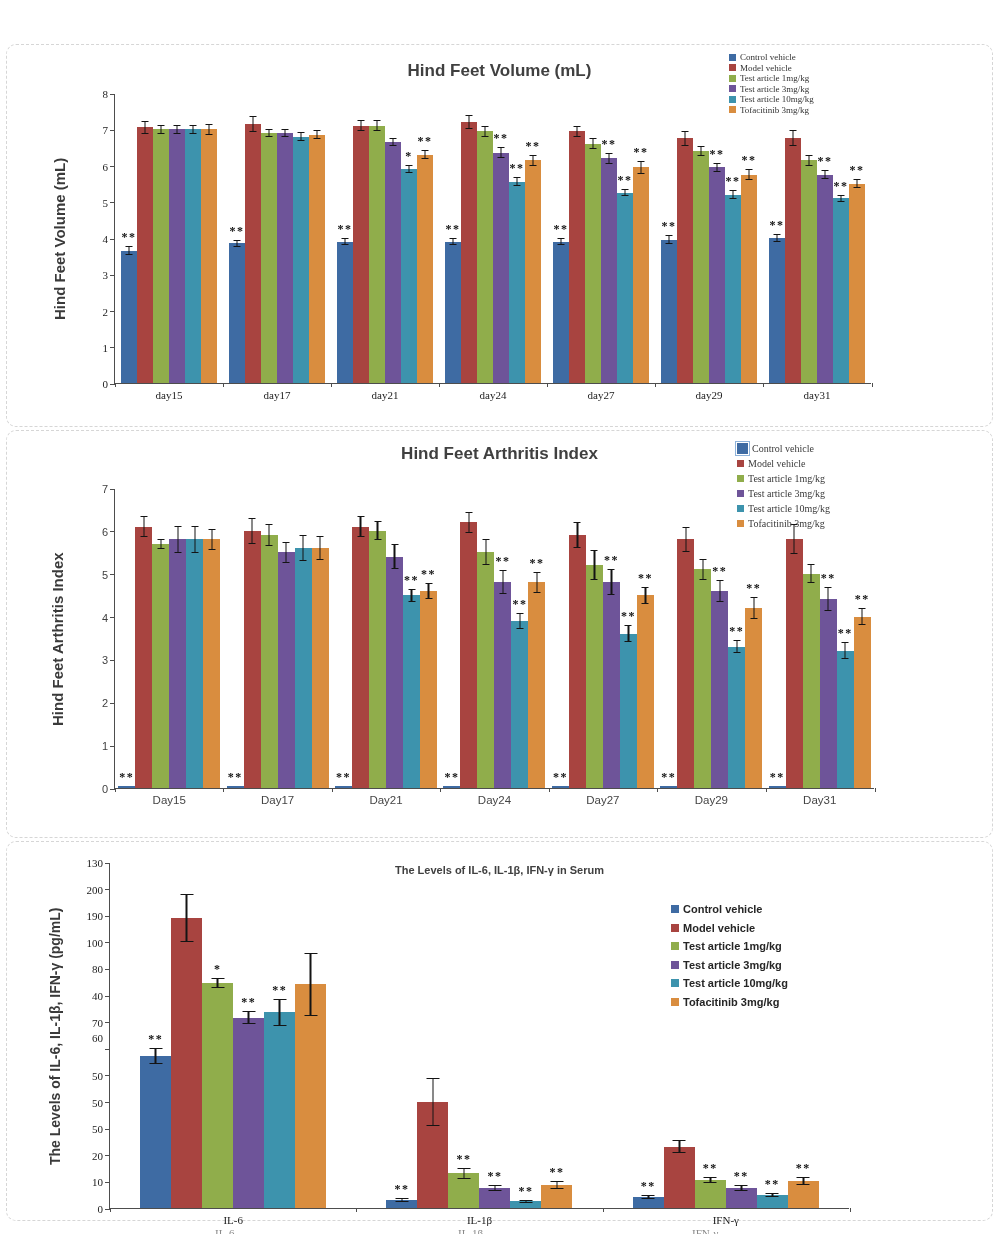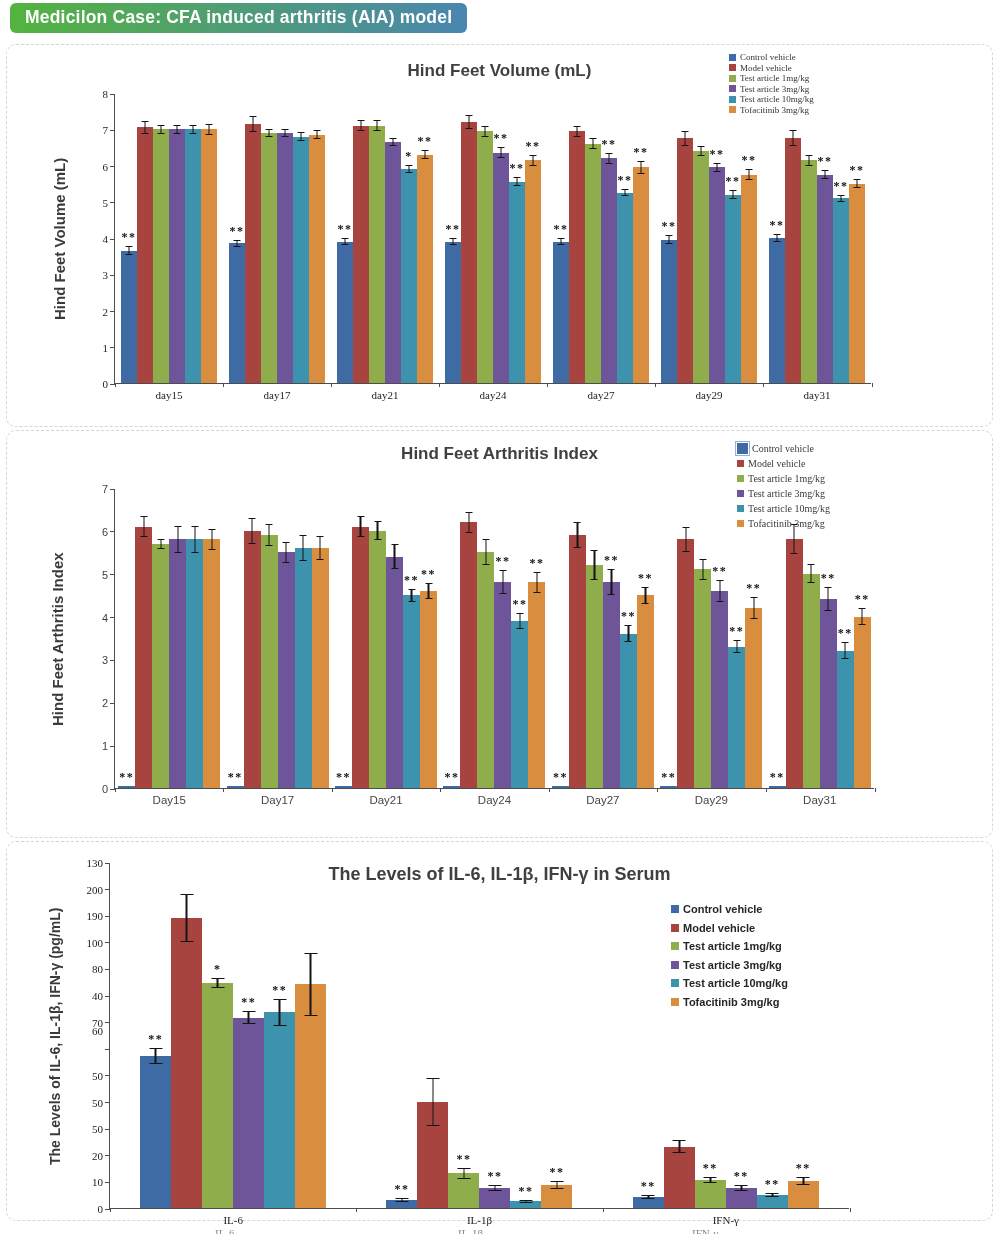--- a/index.html
+++ b/index.html
@@ -11,21 +11,21 @@
     border-radius:6px;color:#fff;font-weight:bold;font-size:17.5px;letter-spacing:.2px;}
 
   .panel{position:absolute;left:6px;width:987px;border:1px dashed #d6d6d6;border-radius:10px;background:#fff;}
   #panel-0{top:44px;height:383px;}
   #panel-1{top:430px;height:408px;}
   #panel-2{top:841px;height:380px;}
 
   .chart-title{position:absolute;left:0;right:0;text-align:center;font-weight:bold;color:#404040;}
   #panel-0 .chart-title{top:16px;font-size:17px;}
   #panel-1 .chart-title{top:13px;font-size:17px;}
-  #panel-2 .chart-title{top:22px;font-size:18px;}
+  #panel-2 .chart-title{top:22px;font-size:11px;}
 
   .ylab{position:absolute;display:flex;align-items:center;justify-content:center;
     writing-mode:vertical-rl;transform:rotate(180deg);font-weight:bold;color:#3a3a3a;white-space:nowrap;}
   #panel-0 .ylab,#panel-1 .ylab{font-size:15px;}
   #panel-2 .ylab{font-size:14px;}
 
   .plot{position:absolute;border-left:1.5px solid #4d4d4d;border-bottom:1.5px solid #4d4d4d;}
   .groups{position:absolute;left:0;right:0;top:0;bottom:0;display:flex;}
   .group{flex:1;position:relative;display:flex;align-items:flex-end;justify-content:center;}
   .bar{position:relative;flex:none;}
@@ -58,23 +58,20 @@
   .leg-serif2 .leg-text{font-family:"Liberation Serif",serif;font-size:10px;color:#3a3a3a;}
   .leg-sans   .leg-text{font-size:11px;font-weight:600;color:#262626;}
 
   .frag{position:absolute;top:1227px;font-family:"Liberation Serif",serif;font-size:11px;color:#8a8a8a;}
 </style>
 </head>
 <body>
 
 <div class="page">
 
-  <div class="banner" id="banner" style="background: linear-gradient(90deg, rgb(84, 179, 63), rgb(74, 134, 175)); color: rgb(255, 255, 255);">
-    <span>Medicilon Case: CFA induced arthritis (AIA) model</span>
-  </div>
 
   <section class="panel" id="panel-0">
     <h2 class="chart-title">Hind Feet Volume (mL)</h2>
     <div class="ylab" style="left: 42px; top: 49px; height: 290px; width: 20px;">Hind Feet Volume (mL)</div>
     <div class="plot" style="left: 107px; top: 49px; width: 757px; height: 290px;">
         <div class="ytick-label serif" style="top: 283px;">0</div>
         <div class="ytick" style="top: 289.5px;"></div>
         <div class="ytick-label serif" style="top: 246.75px;">1</div>
         <div class="ytick" style="top: 253.25px;"></div>
         <div class="ytick-label serif" style="top: 210.5px;">2</div>
@@ -681,21 +678,21 @@
         <div class="ytick-label serif" style="top: 312.385px;">10</div>
         <div class="ytick" style="top: 318.885px;"></div>
         <div class="ytick-label serif" style="top: 285.769px;">20</div>
         <div class="ytick" style="top: 292.269px;"></div>
         <div class="ytick-label serif" style="top: 259.154px;">50</div>
         <div class="ytick" style="top: 265.654px;"></div>
         <div class="ytick-label serif" style="top: 232.538px;">50</div>
         <div class="ytick" style="top: 239.038px;"></div>
         <div class="ytick-label serif" style="top: 205.923px;">50</div>
         <div class="ytick" style="top: 212.423px;"></div>
-        <div class="ytick-label serif" style="top: 161px;">60</div>
+        <div class="ytick-label serif" style="top: 168px;">60</div>
         <div class="ytick" style="top: 185.808px;"></div>
         <div class="ytick-label serif" style="top: 152.692px;">70</div>
         <div class="ytick" style="top: 159.192px;"></div>
         <div class="ytick-label serif" style="top: 126.077px;">40</div>
         <div class="ytick" style="top: 132.577px;"></div>
         <div class="ytick-label serif" style="top: 99.4615px;">80</div>
         <div class="ytick" style="top: 105.962px;"></div>
         <div class="ytick-label serif" style="top: 72.8462px;">100</div>
         <div class="ytick" style="top: 79.3462px;"></div>
         <div class="ytick-label serif" style="top: 46.2308px;">190</div>

